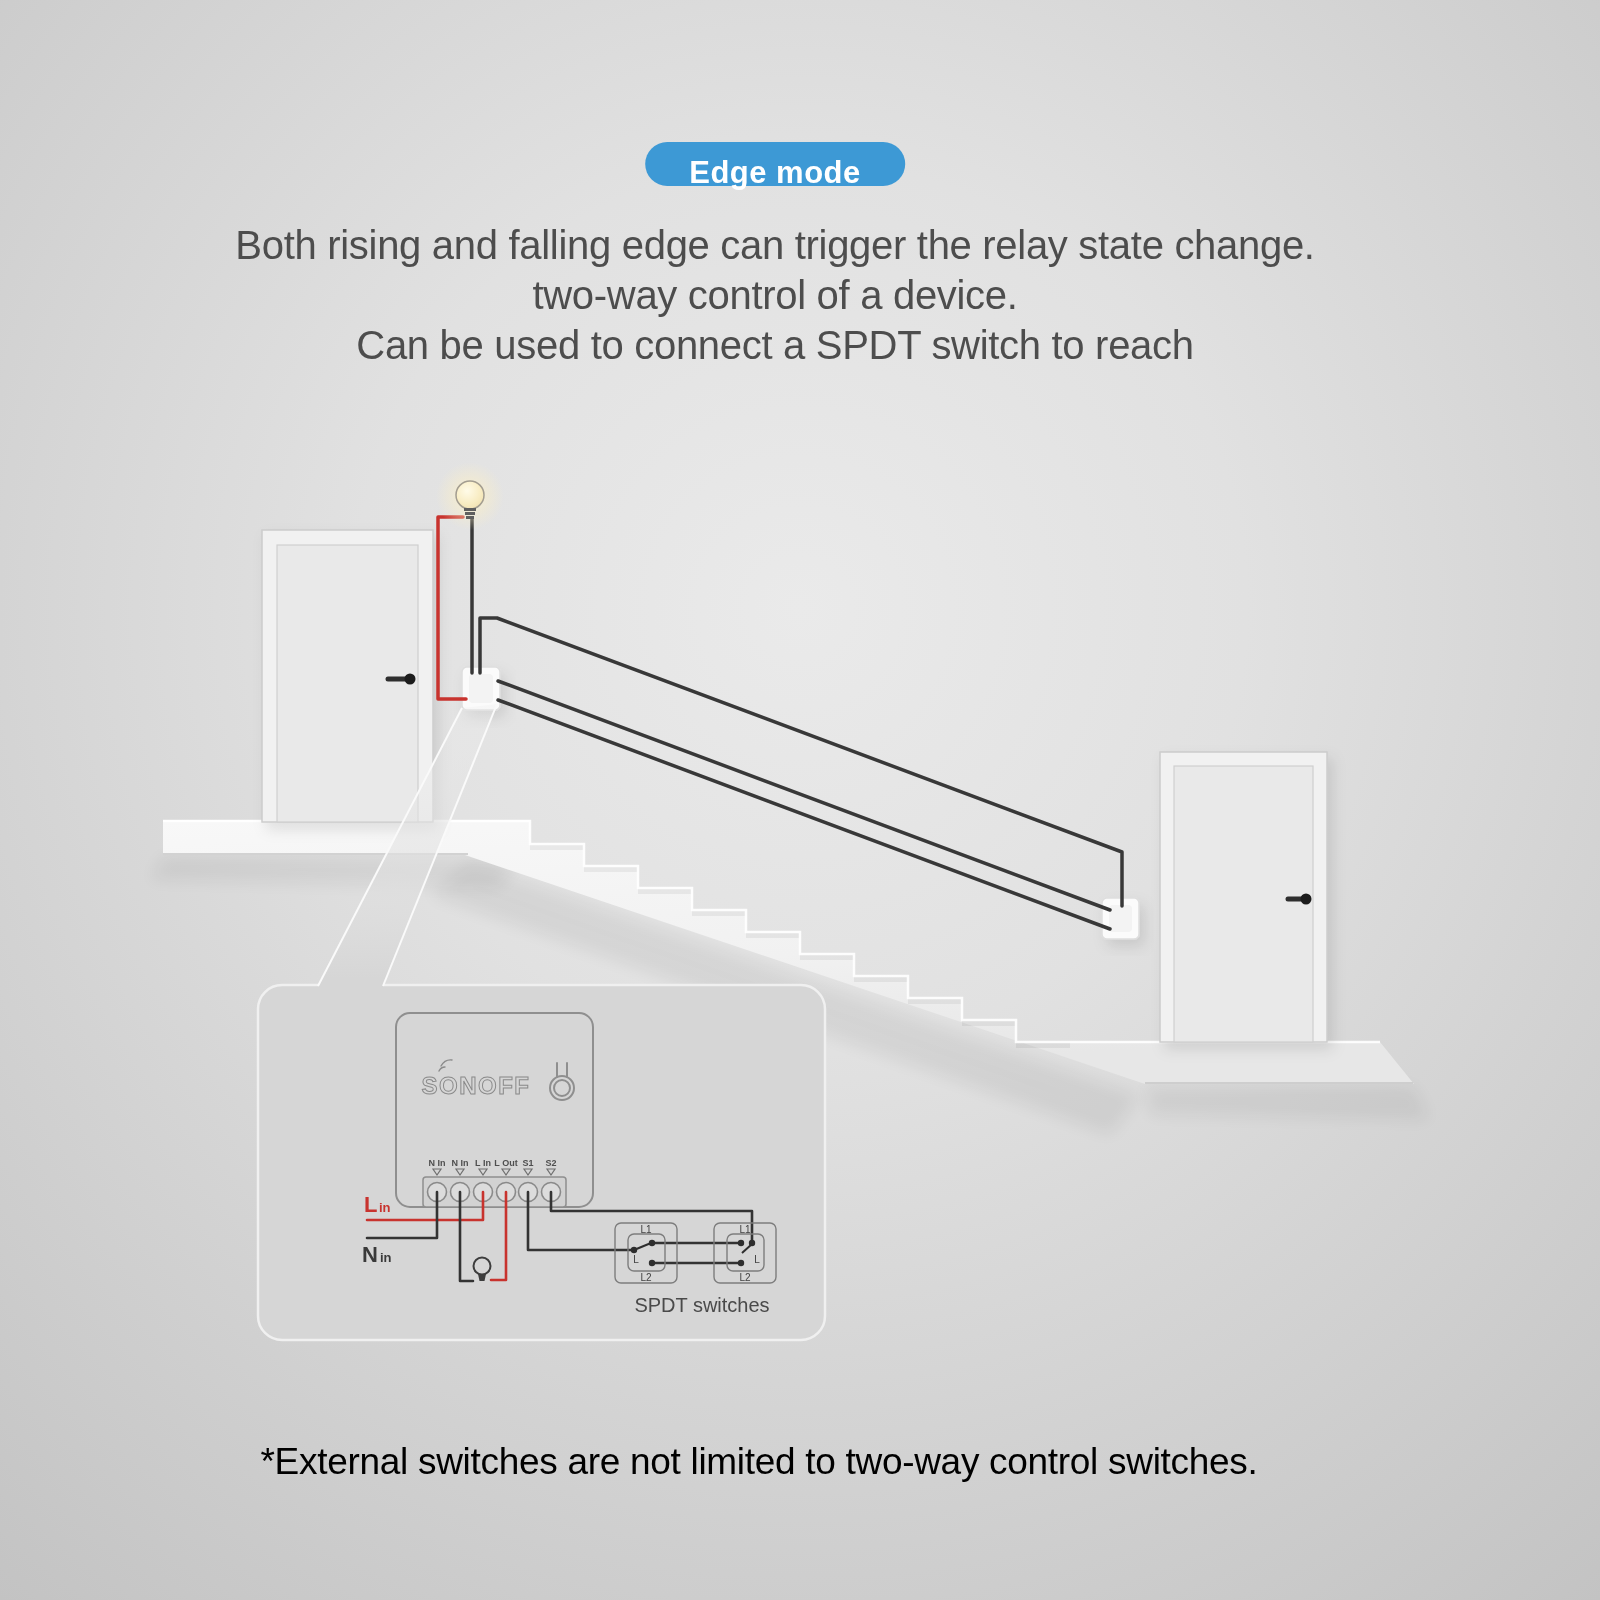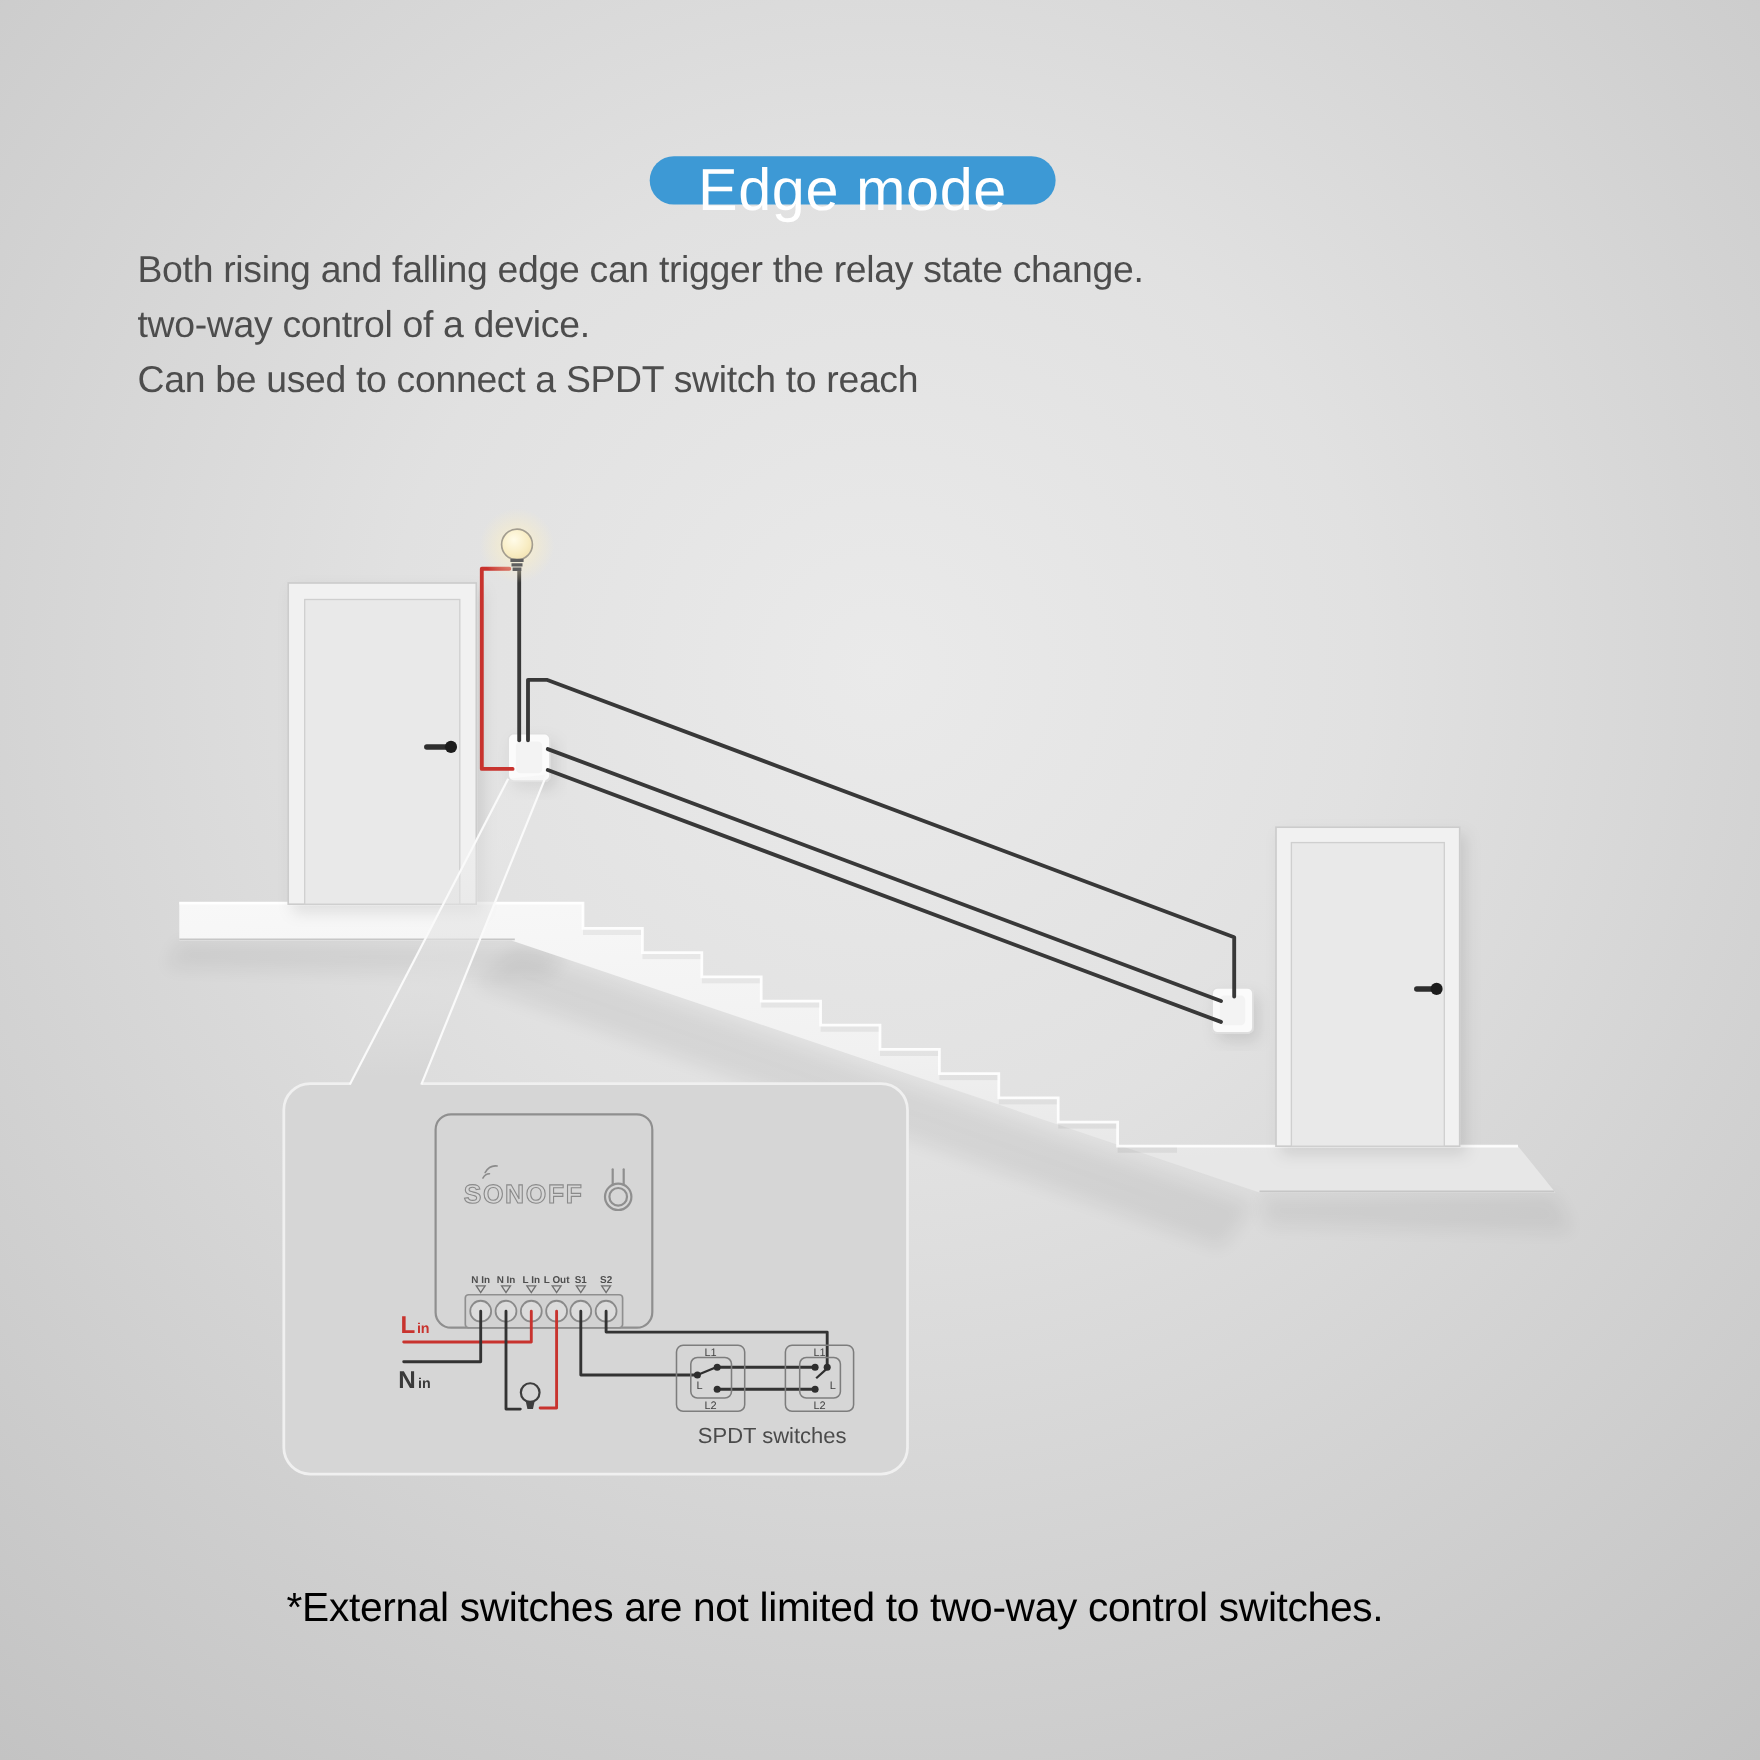--- a/index.html
+++ b/index.html
@@ -6,26 +6,26 @@
   body{
     width:1600px;height:1600px;position:relative;overflow:hidden;
     background:radial-gradient(circle at 50% 38%, #eaeaea 0%, #e1e1e1 35%, #d3d3d3 65%, #c3c3c3 100%);
     font-family:"Liberation Sans", sans-serif;
   }
   .abs{position:absolute;}
   .badge{
     left:775px;top:142px;transform:translateX(-50%);
     background:#3d99d5;color:#ffffff;border-radius:31px;
     height:44px;line-height:62px;padding:0 44px;
-    font-size:54px;font-weight:normal;letter-spacing:0.5px;white-space:nowrap;
+    font-size:31px;font-weight:bold;letter-spacing:0.5px;white-space:nowrap;
   }
   .desc{
     left:775px;top:220px;transform:translateX(-50%);
-    width:1300px;text-align:left;color:#4d4d4d;
-    font-size:34px;line-height:50px;letter-spacing:-0.3px;white-space:nowrap;
+    width:1300px;text-align:center;color:#4d4d4d;
+    font-size:40px;line-height:50px;letter-spacing:-0.3px;white-space:nowrap;
   }
   .footnote{
     left:759px;top:1441px;transform:translateX(-50%);
     color:#000000;font-size:37px;white-space:nowrap;letter-spacing:-0.3px;
   }
   svg{position:absolute;left:0;top:0;}
   text{font-family:"Liberation Sans", sans-serif;}
   .t-term{font-size:9px;font-weight:bold;fill:#4e4e4e;}
   .t-sw{font-size:10px;fill:#3f3f3f;}
   .t-caption{font-size:20px;fill:#4a4a4a;}

